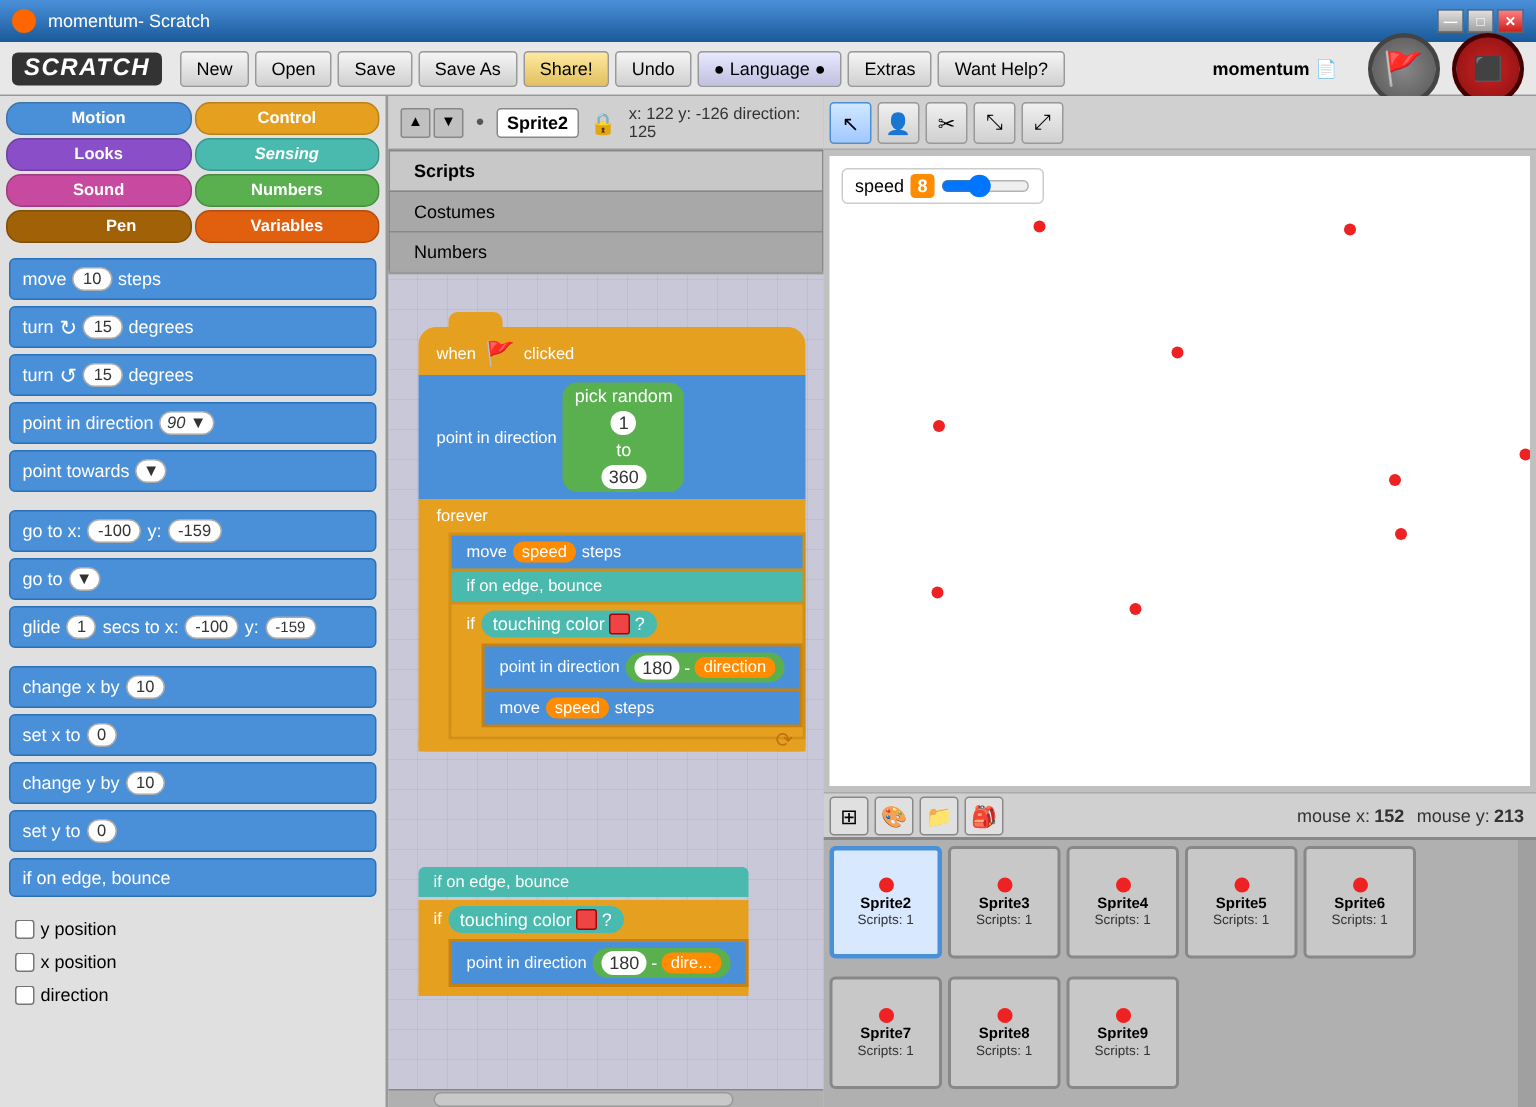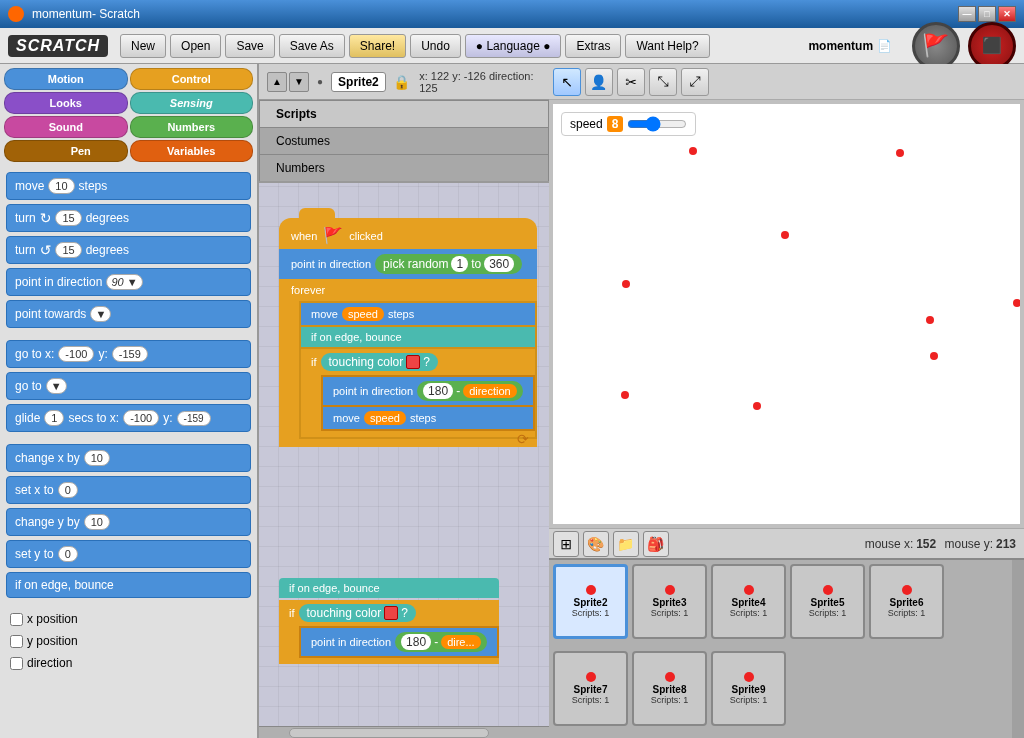--- a/index.html
+++ b/index.html
@@ -511,25 +511,25 @@
         <span class="block-input">0</span>
       </div>
 
       <div class="block block-blue">
         <span>if on edge, bounce</span>
       </div>
       <div style="height:4px;"></div>
 
       <div class="checkbox-row">
         <input type="checkbox" style=""> 
-          <span>x position</span>
+          <span>y position</span>
       </div>
       <div class="checkbox-row">
         <input type="checkbox" style=""> 
-          <span>y position</span>
+          <span>x position</span>
       </div>
       <div class="checkbox-row">
         <input type="checkbox" style=""> 
           <span>direction</span>
       </div>
     </div>
   </div>
 
   <div class="center-panel">
 
@@ -557,21 +557,21 @@
         <div style="background: #e6a020; border-radius: 12px 12px 0 0; padding: 8px 12px 4px 12px; display:flex; align-items:center; gap:6px; position:relative; min-width:220px;">
           <span style="color:white; font-size:11px;">when</span>
           <span style="color:#00cc00; font-size:16px;">🚩</span>
           <span style="color:white; font-size:11px;">clicked</span>
 
           <div style="position:absolute; top:-10px; left:20px; width:36px; height:12px; background:#e6a020; border-radius:6px 6px 0 0;"></div>
         </div>
 
         <div style="background:#4a90d9; padding:5px 12px; display:flex; align-items:center; gap:4px; flex-wrap:wrap;">
           <span style="color:white; font-size:11px;">point in direction</span>
-          <span style="background:#5ab04e; color:white; border-radius:10px; padding:2px 8px; font-size:11px; display:flex; align-items:center; gap:3px;">
+          <span style="background:#5ab04e; color:white; border-radius:10px; padding:2px 8px; font-size:11px; display:flex; align-items:center; gap:3px;flex-direction:column;">
             <span>pick random</span>
             <span style="background:white;color:#333;border-radius:8px;padding:1px 5px;">1</span>
             <span>to</span>
             <span style="background:white;color:#333;border-radius:8px;padding:1px 5px;">360</span>
           </span>
         </div>
 
         <div style="background:#e6a020;">
           <div style="padding:5px 12px; display:flex; align-items:center; gap:4px;">
             <span style="color:white; font-size:11px;">forever</span>

